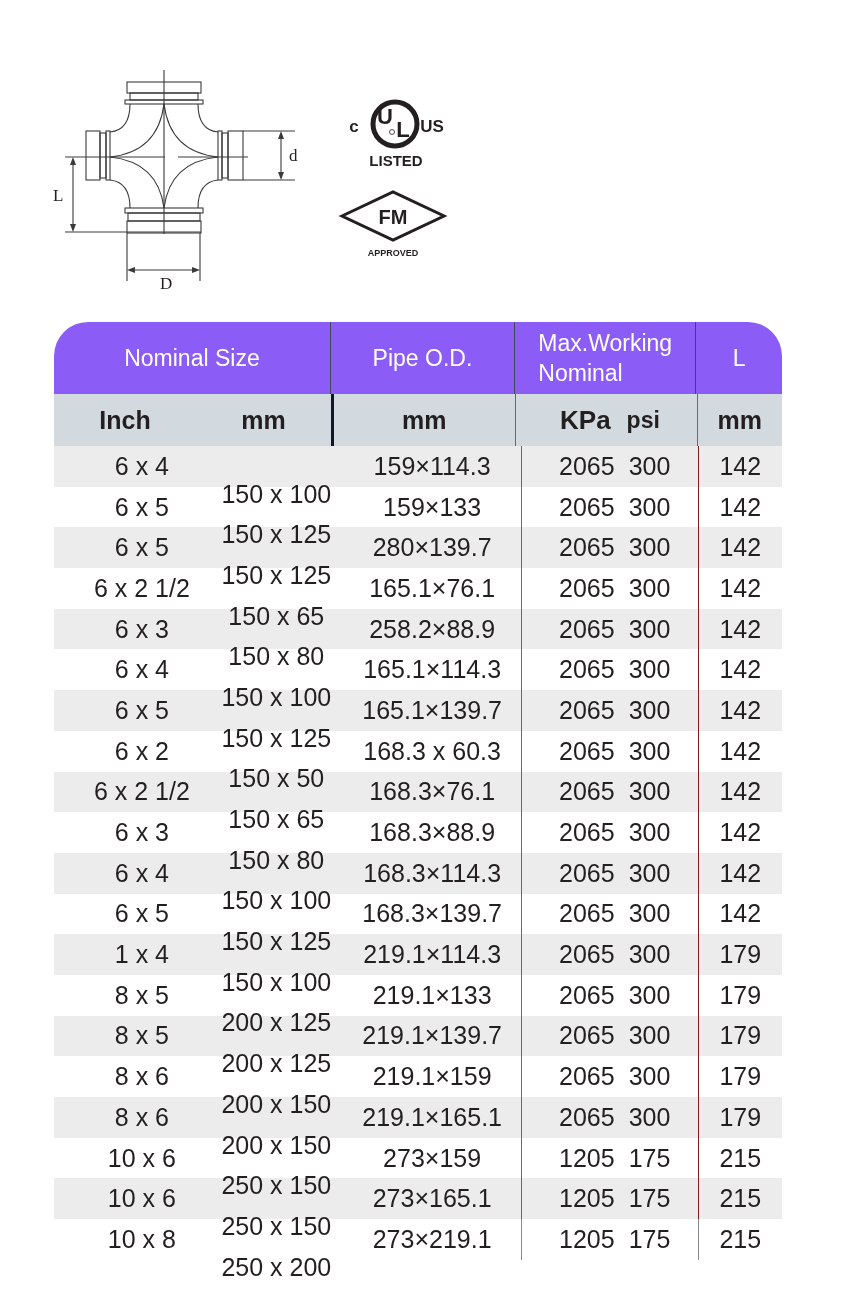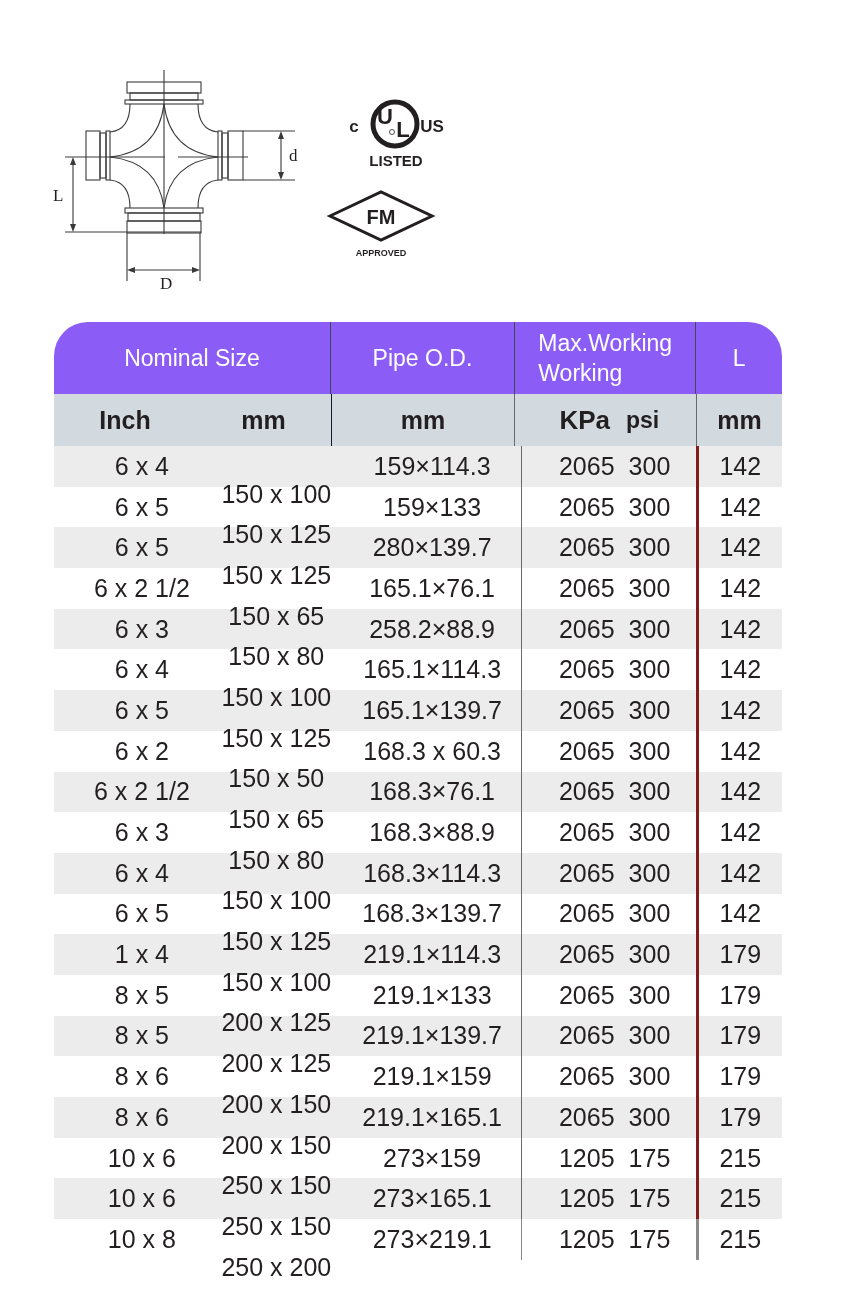--- a/index.html
+++ b/index.html
@@ -1,21 +1,21 @@
 <!DOCTYPE html>
 <html><head>
 <meta charset="utf-8">
 <style>
   html, body { margin:0; padding:0; background:#ffffff; }
   body { width:853px; height:1300px; position:relative; overflow:hidden;
          font-family:"Liberation Sans", sans-serif; color:#231f20; }
   .diagram { position:absolute; left:40px; top:60px; width:280px; height:240px; }
   .diagram .lbl { position:absolute; font-family:"Liberation Serif", serif; font-size:17px; color:#231f20; }
   .ul-logo { position:absolute; left:340px; top:92px; width:110px; height:80px; }
-  .fm-logo { position:absolute; left:326px; top:188px; width:110px; height:75px; }
+  .fm-logo { position:absolute; left:338px; top:188px; width:110px; height:75px; }
 
   .table-wrap { position:absolute; left:54px; top:322px; width:728px; }
   .hdr1 { display:flex; height:72px; background:#8b5cf6; border-radius:34px 34px 0 0; color:#ffffff; font-size:23px; }
   .hdr1 > div { display:flex; align-items:center; justify-content:center; border-right:1px solid #3f4a50; }
   .hdr1 > div:last-child { border-right:none; }
   .hdr2 { display:flex; height:52px; background:#d2dae0; font-size:25px; font-weight:bold; color:#231f20; }
   .hdr2 > div { display:flex; align-items:center; justify-content:center; border-right:1px solid #6a6a6a; }
   .hdr2 > div:last-child { border-right:none; }
   .c-nom { width:277px; }
   .c-od { width:184px;text-align:center; }
@@ -23,21 +23,21 @@
   .c-l { width:86px; }
   .sub-inch { width:142px; display:flex; justify-content:center; }
   .sub-mm { width:135px; display:flex; justify-content:center; }
   .row { display:flex; height:40.7px; font-size:25px; color:#231f20;padding-left:19px; }
   .row.alt { background:#ececec; }
   .row > div { display:flex; align-items:center; }
   .row .inch { width:142px; justify-content:center; }
   .row .mmv { width:135px; justify-content:center; border-right:1px solid #6a6a6a;margin-top:48px; }
   .row .od { width:184px; justify-content:center; border-right:1px solid #6a6a6a; }
   .row .kpa { width:95px; justify-content:flex-end; padding-right:0; }
-  .row .psi { width:86px; justify-content:flex-start; padding-left:14px; box-sizing:border-box; border-right:3px solid #7f1d1d; }
+  .row .psi { width:86px; justify-content:flex-start; padding-left:14px; box-sizing:border-box; border-right:1px solid #7f1d1d; }
   .row .lv { width:86px; justify-content:center; }
   .hdr-kpa { width:95px; display:flex; justify-content:flex-end; align-items:center; font-size:26px; }
   .hdr-psi { width:86px; display:flex; justify-content:flex-start; padding-left:16px; box-sizing:border-box; align-items:center; font-size:23px; }
   .press-title { line-height:30px; text-align:left; }
   .last .mmv, .last .od, .last .psi { border-right-color:#8a8a8a; }
 </style>
 </head>
 <body>
 
 <div class="diagram">
@@ -120,28 +120,28 @@
   </svg>
 </div>
 
 <div class="table-wrap">
   <div class="hdr1">
     <div class="c-nom">Nominal Size</div>
     <div class="c-od">Pipe O.D.</div>
     <div class="c-pr">
       <div class="press-title">
         <div>Max.Working</div>
-        <div>Working</div>
+        <div>Nominal</div>
       </div>
     </div>
     <div class="c-l">L</div>
   </div>
 
   <div class="hdr2">
-    <div class="c-nom" style="border-right:1px solid #0f172a;">
+    <div class="c-nom" style="border-right:3px solid #0f172a;">
       <span class="sub-inch">Inch</span>
       <span class="sub-mm">mm</span>
     </div>
     <div class="c-od">mm</div>
     <div class="c-pr">
       <span class="hdr-kpa">KPa</span>
       <span class="hdr-psi">psi</span>
     </div>
     <div class="c-l">mm</div>
   </div>

